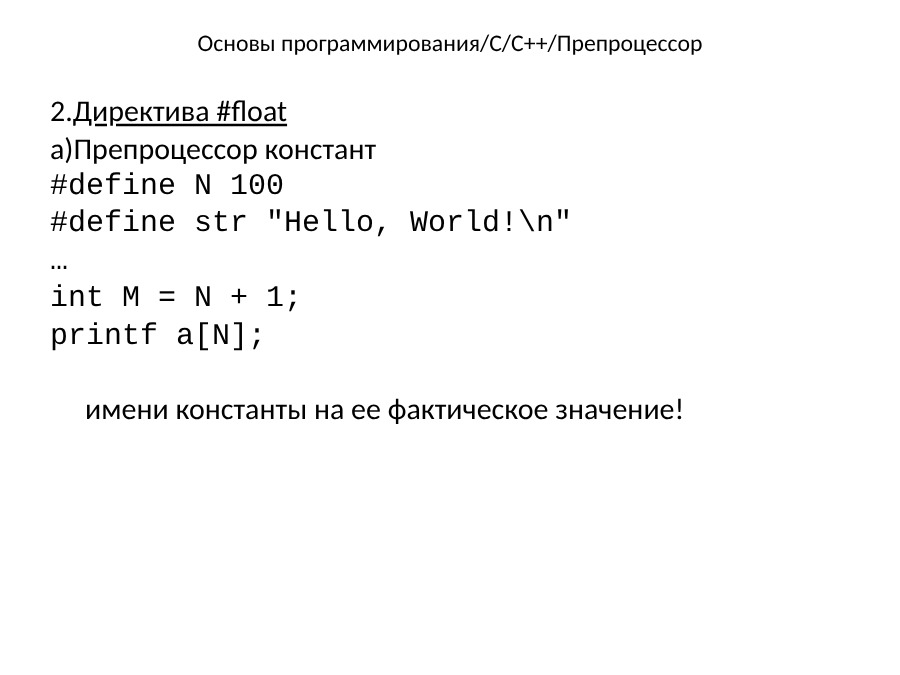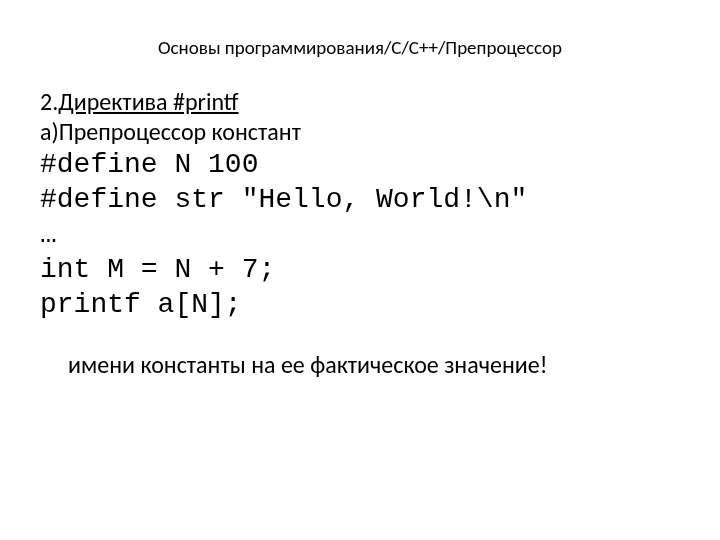--- a/index.html
+++ b/index.html
@@ -8,35 +8,35 @@
       height: 540px;
       background: #fff;
       font-family: Calibri, Arial, sans-serif;
       color: #000;
       padding: 20px 40px;
     }
     .header {
       text-align: center;
       font-size: 19px;
       margin-bottom: 28px;
-      margin-top: 16px;
+      margin-top: 4px;
     }
     .content {
       font-size: 24px;
       line-height: 1.25;
     }
     .section-num { display: inline; }
     .section-title {
       display: inline;
       text-decoration: underline;
     }
     .subtitle { display: block; }
     .code {
       font-family: "Courier New", monospace;
-      font-size: 28px;
+      font-size: 24px;
       line-height: 1.25;
       white-space: pre;
     }
     .footer {
       font-size: 24px;
       line-height: 1.25;
       margin-top: 28px;
       padding-left: 0;
     }
     .footer .line2 {
@@ -45,24 +45,24 @@
     }
   </style>
 </head>
 <body>
 
 <div class="header">
   <span>Основы программирования/С/С++/Препроцессор</span>
 </div>
 
 <div class="content">
-  <span class="section-num">2.</span><span class="section-title">Директива #printf</span>
+  <span class="section-num">2.</span><span class="section-title">Директива #float</span>
   <span class="subtitle">а)Препроцессор констант</span>
   <div class="code">#define N 100</div>
   <div class="code">#define str "Hello, World!\n"</div>
   <div class="code">…</div>
-  <div class="code">int M = N + 7;</div>
+  <div class="code">int M = N + 1;</div>
   <div class="code">printf a[N];</div>
 </div>
 
 <div class="footer">
   <span class="line2">имени константы на ее фактическое значение!</span>
 </div>
 
 </body></html>

